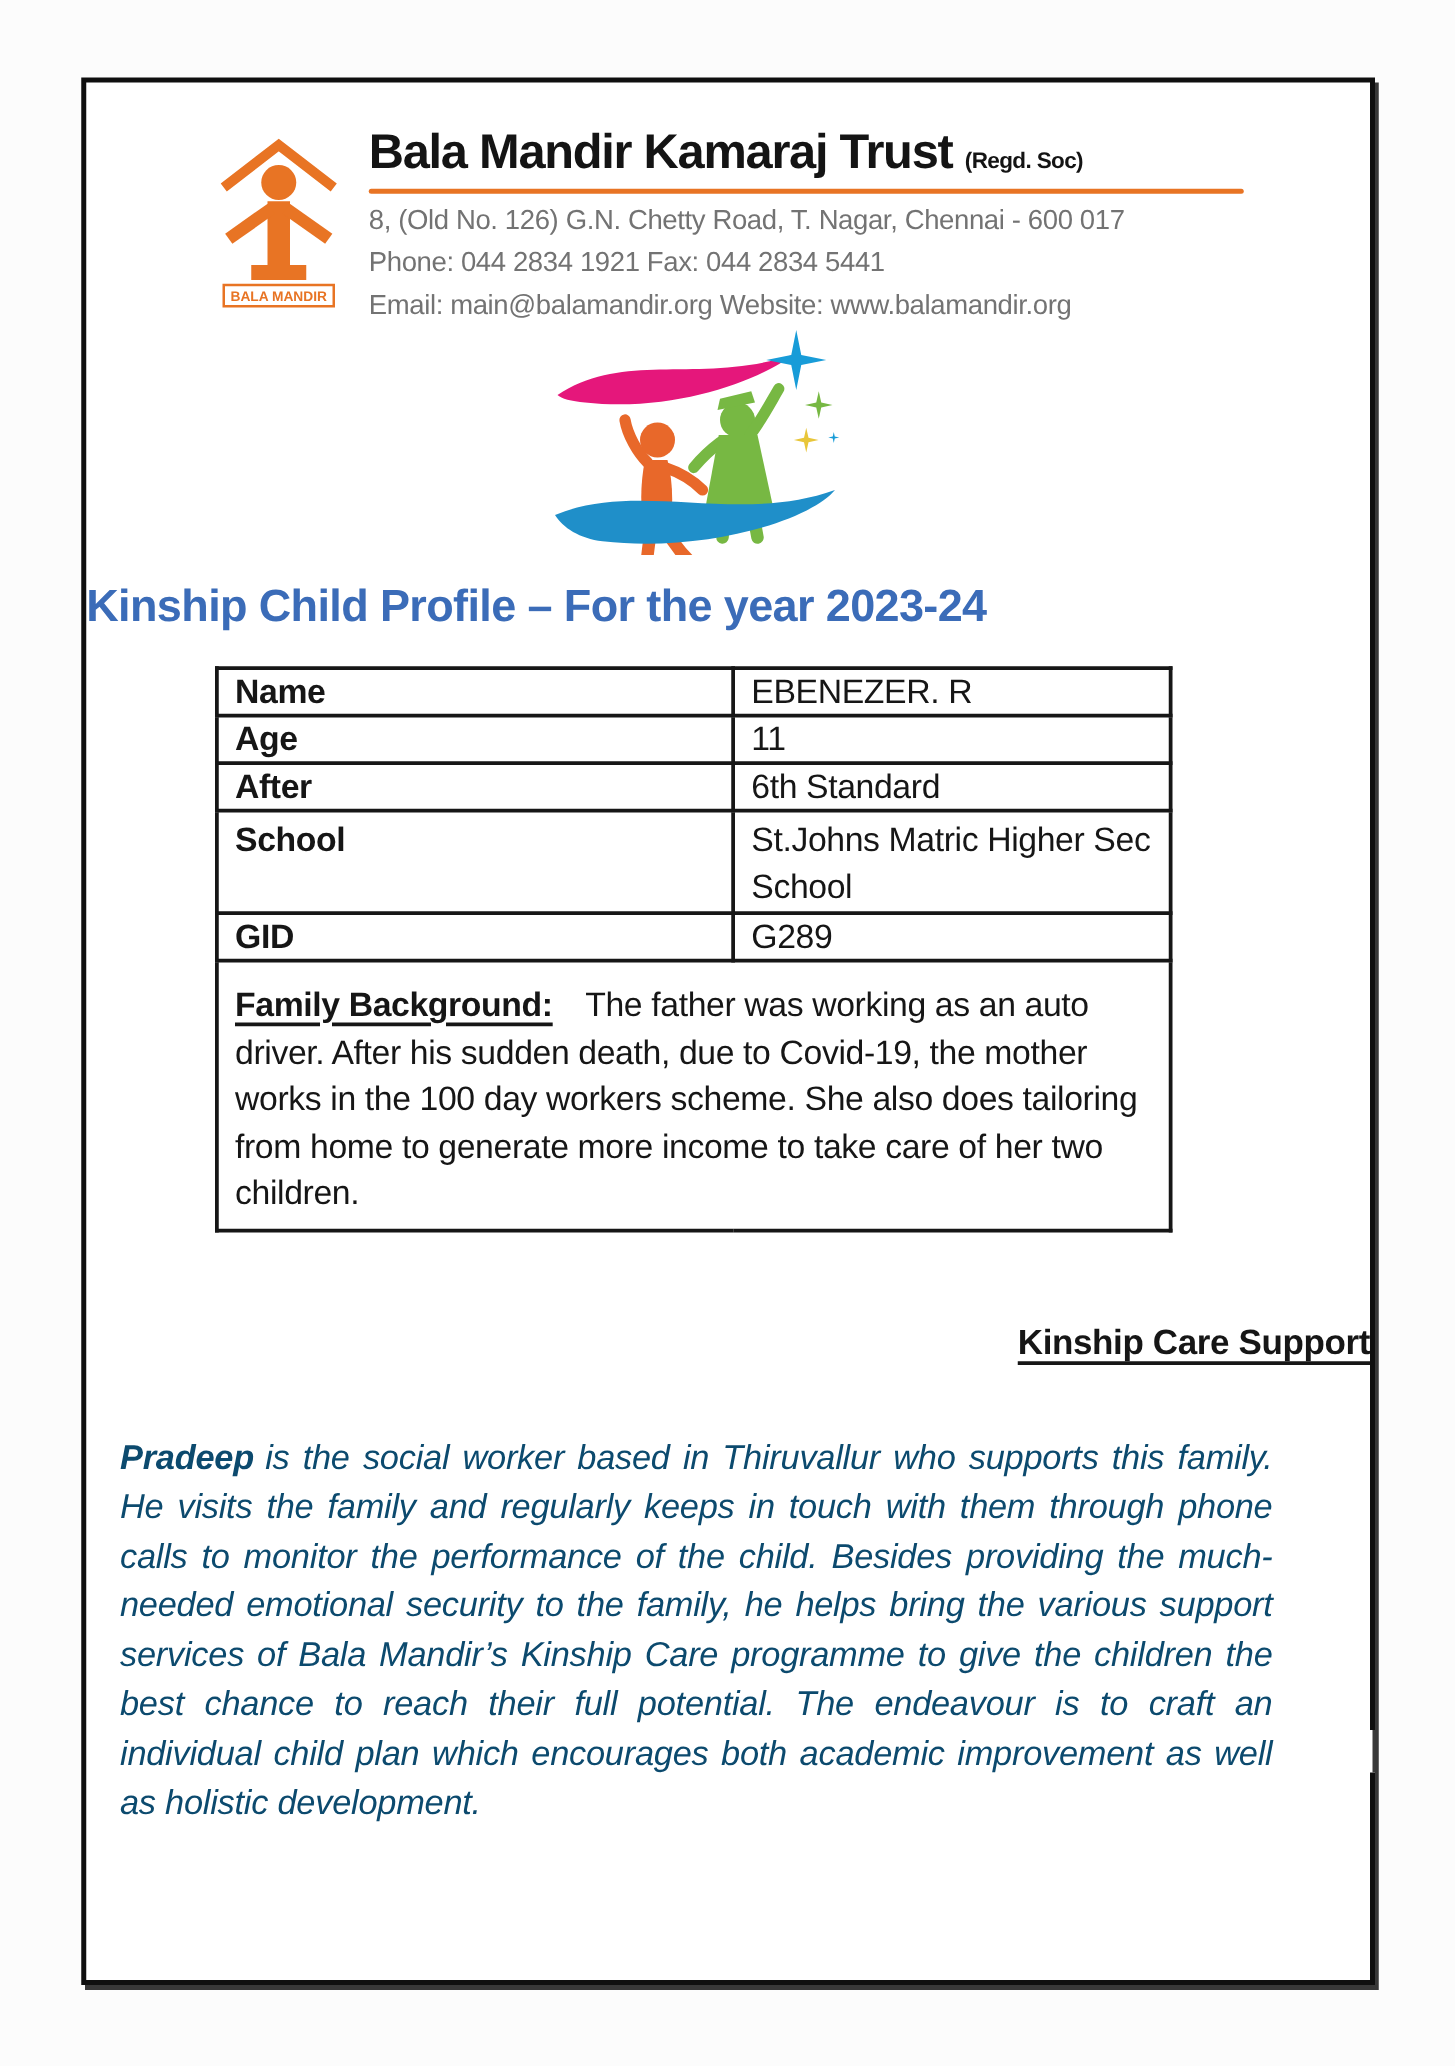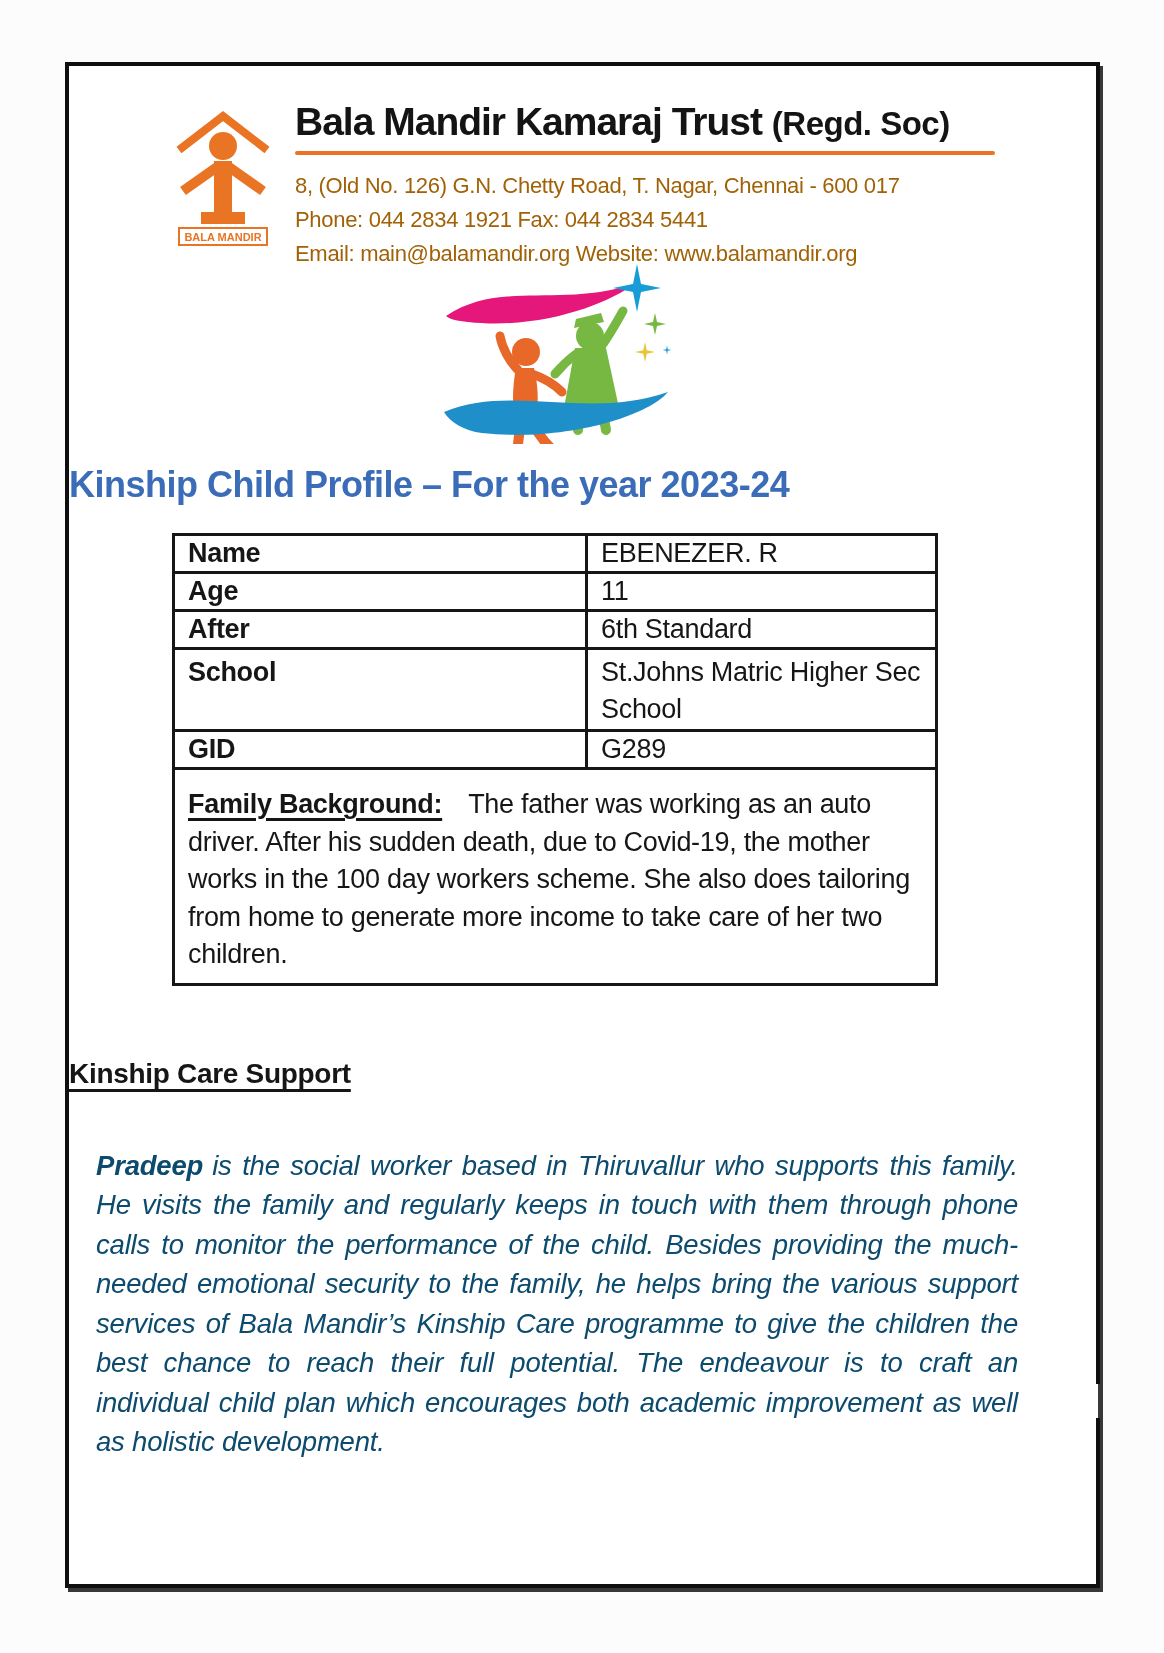--- a/index.html
+++ b/index.html
@@ -19,28 +19,28 @@
   }
   .page > * { position:absolute; }
 
   
   .logo-mark { left:104px; top:40px; width:100px; height:142px; }
   .org-block { left:226px; top:34px; width:716px; }
   .org-name {
     font-size:39px; font-weight:bold; letter-spacing:-1px;
     white-space:nowrap; color:#141414;
   }
-  .org-regd { font-size:33px; letter-spacing:-0.5px; }
+  .org-regd { font-size:18px; letter-spacing:-0.5px; }
   .org-rule {
     margin-top:7px; width:700px; height:4px; border-radius:2px;
     background:var(--accent-orange,#e87424);
   }
   .org-contact {
-    margin-top:14px; font-size:22px; line-height:34px;
-    color:#a16207; letter-spacing:-0.3px;
+    margin-top:4px; font-size:22px; line-height:34px;
+    color:#737373; letter-spacing:-0.3px;
   }
 
   
   .center-logo { left:371px; top:186px; width:232px; height:192px; }
   .center-logo .pink  { fill:var(--wave-pink,#e5177b); }
   .center-logo .bluew { fill:var(--wave-blue,#1f8fc9); }
   .center-logo .star-b { fill:var(--star-blue,#189cd8); }
   .center-logo .star-g { fill:var(--child-green,#77b843); }
   .center-logo .star-y { fill:#e8c63a; }
   .center-logo .kid-o  { stroke:var(--child-orange,#e8682a); fill:none; stroke-linecap:round; }
@@ -74,21 +74,21 @@
   .profile-table td.fam {
     line-height:37.5px; padding:16px 13px 9px; vertical-align:top;
   }
   .fam-label {
     font-weight:bold; text-decoration:underline;
     text-underline-offset:5px; text-decoration-thickness:2.5px;
     margin-right:26px;
   }
 
   .support-heading {
-    left:0; width:100%; top:992px; text-align:left;
+    left:0; width:100%; top:992px; text-align:right;
     font-size:28px; font-weight:bold; letter-spacing:-0.3px;
     text-decoration:underline; text-underline-offset:6px; text-decoration-thickness:2.5px;
   }
   .support-body {
     left:27px; top:1052px; width:922px;
     font-size:27.5px; font-style:italic; line-height:39.5px;
     text-align:justify; color:#0c4a6e; letter-spacing:-0.2px;
   }
   .support-body .lead { font-weight:bold; margin-right:9px; }
 

